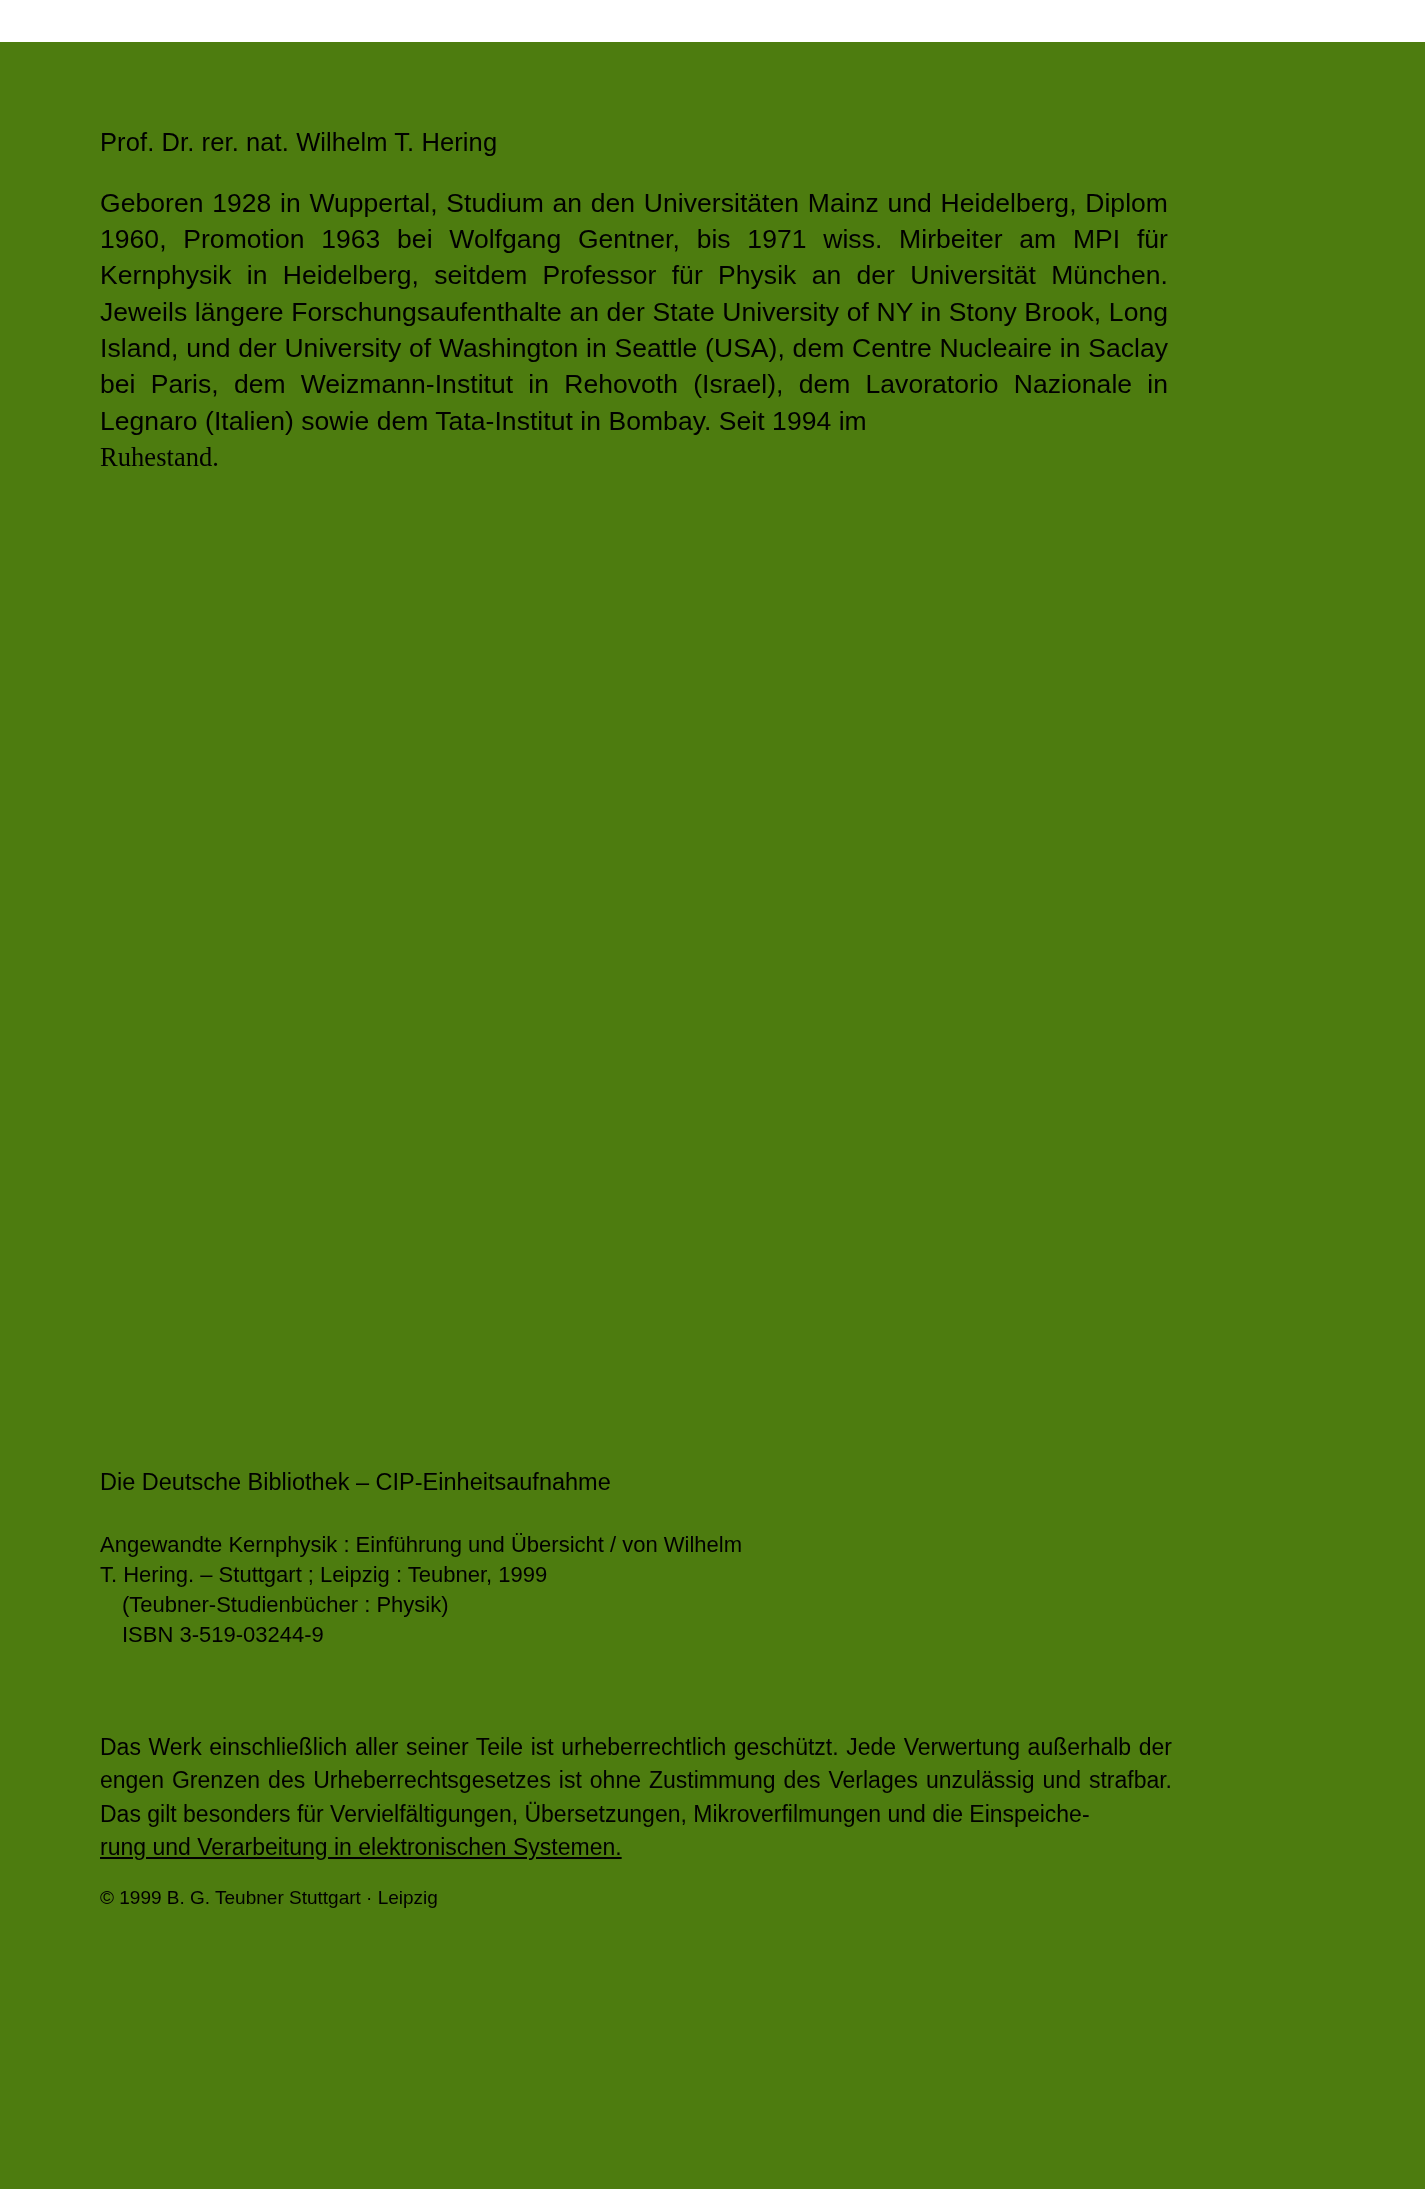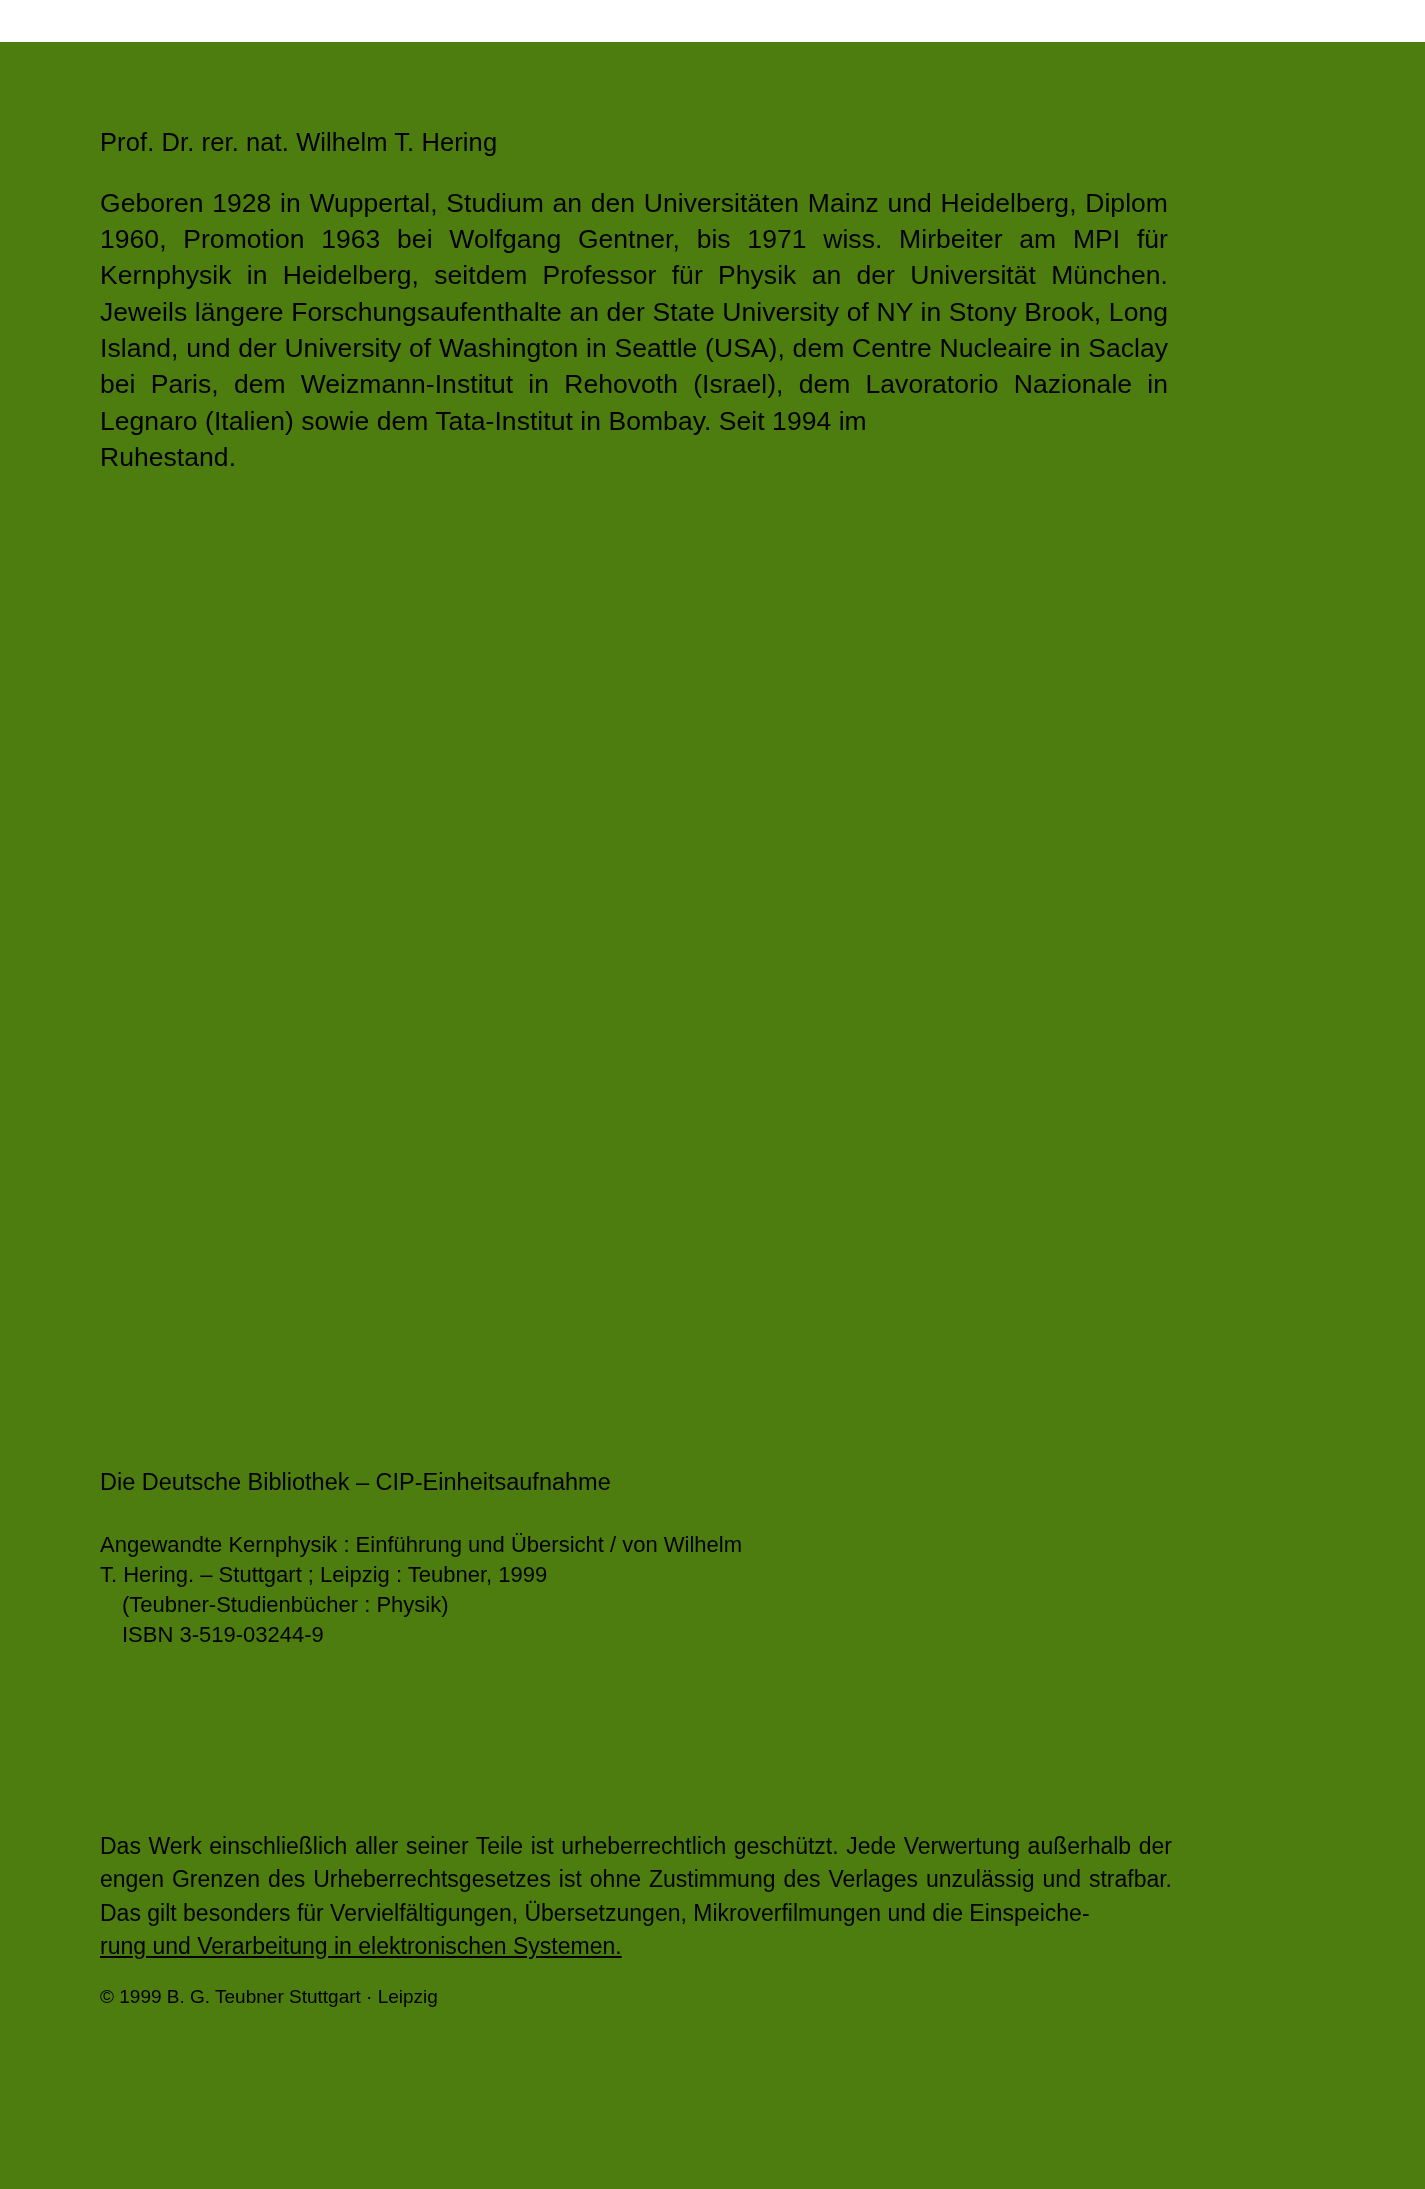--- a/index.html
+++ b/index.html
@@ -42,20 +42,21 @@
     font-size: 26.5px;
     line-height: 1.37;
     margin: 0;
     text-align: justify;
     text-justify: inter-word;
     letter-spacing: 0.05px;
     width: 1068px;
   }
   .bio .lastline {
     display: block;
+    font-family: Liberation Serif, serif;
   }
 
   
   .cip {
     position: absolute;
     left: 100px;
     top: 1425px;
     width: 1075px;
   }
   .cip-heading {
@@ -75,21 +76,21 @@
     margin: 0;
   }
   .cip-indent-1 {
     padding-left: 22px;
   }
 
   
   .copy {
     position: absolute;
     left: 100px;
-    top: 1788px;
+    top: 1689px;
     width: 1075px;
   }
   .copy-para {
     font-size: 23px;
     line-height: 1.45;
     margin: 0 0 20px 0;
     text-align: justify;
     text-justify: inter-word;
     width: 1072px;
   }

